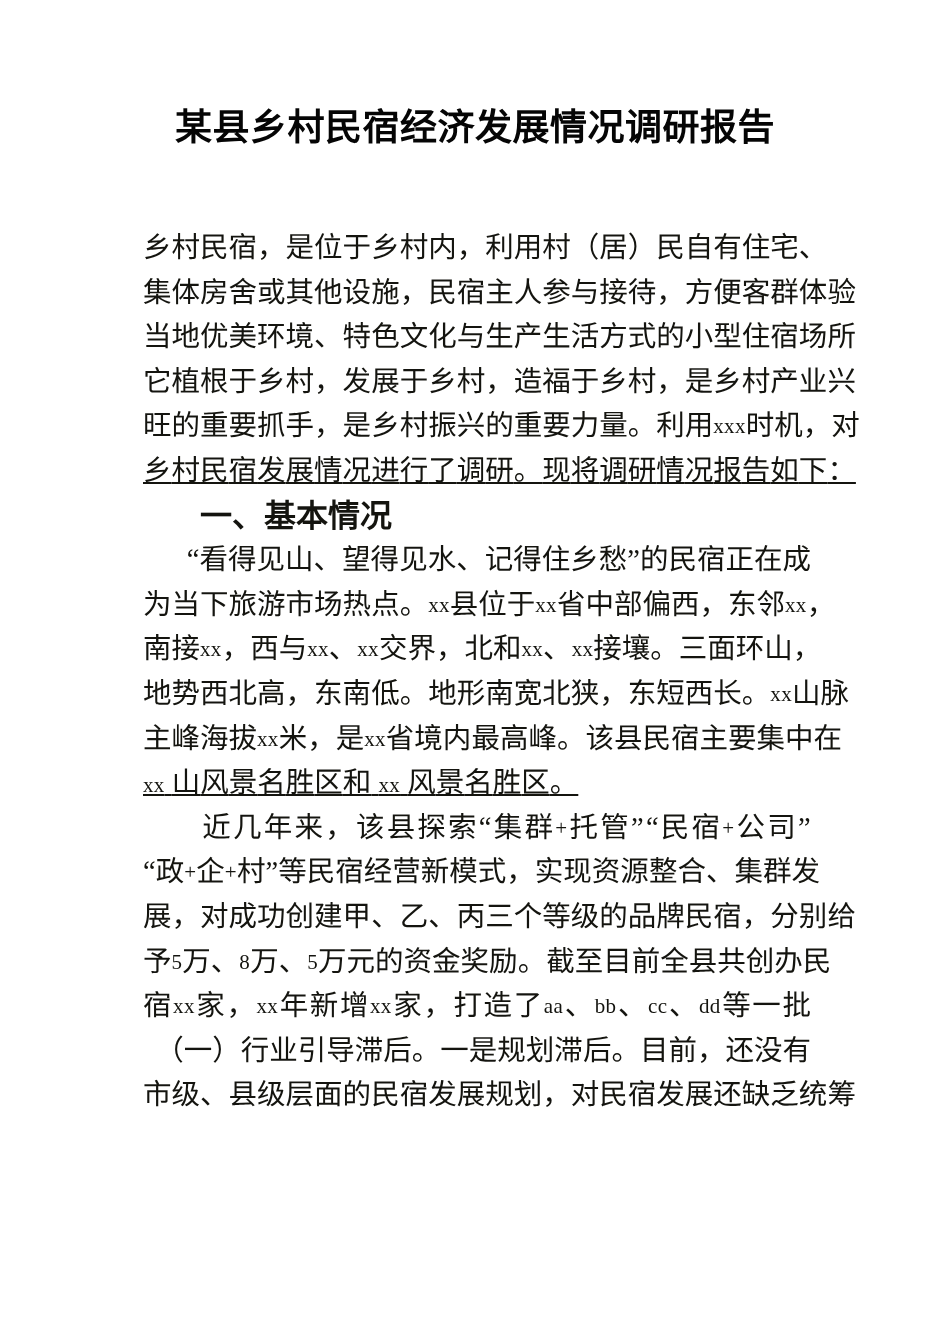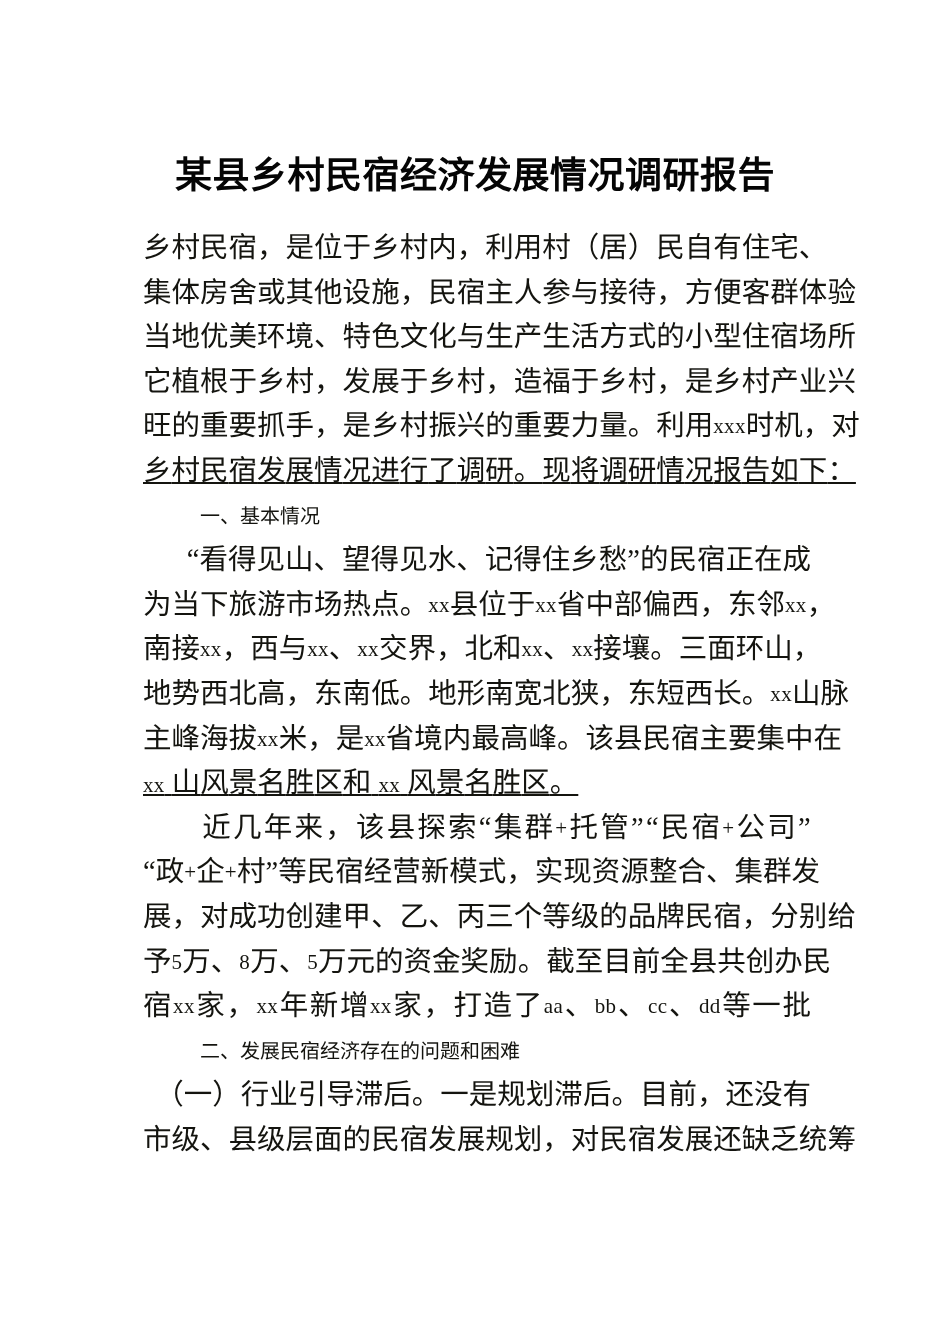--- a/index.html
+++ b/index.html
@@ -25,21 +25,20 @@
     top: 104px;
     width: 950px;
     text-align: center;
     font-family: "Liberation Serif", "DejaVu Serif", serif;
     font-weight: 700;
     font-size: 37px;
     letter-spacing: 0.5px;
     color: #050505;
     line-height: 48px;
     white-space: nowrap;
-    margin-top: 48px;
     -webkit-font-smoothing: antialiased;
   }
 
   
   .body-block {
     position: absolute;
     left: 143px;
     top: 226px;
     width: 668px;
   }
@@ -65,22 +64,22 @@
 
   
   .ln.flush { display: block; text-decoration: underline; }
 
   
   .ln.indent { text-indent: 57px; }
 
   
   .ln.heading {
     font-family: "DejaVu Sans", "Liberation Sans", sans-serif;
-    font-weight: 400;
-    font-size: 20px;
+    font-weight: 700;
+    font-size: 32px;
     letter-spacing: 0px;
     text-indent: 57px;
   }
 
   
   .lat {
     font-family: "Liberation Serif", "DejaVu Serif", serif;
     font-size: 21px;
     letter-spacing: 0.3px;
   }
@@ -504,21 +503,20 @@
           <span>、</span>
           <span class="lat">cc</span>
           <span>、</span>
           <span class="lat">dd</span>
           <span>等</span>
           <span>一</span>
           <span>批</span>
         </div>
     </div>
 
-    <div class="ln heading">二、发展民宿经济存在的问题和困难</div>
 
     <div>
       <div class="ln just indent" style="text-indent: 0px;">
           <span style="width: 57px;"></span>
           <span>（</span>
           <span>一</span>
           <span>）</span>
           <span>行</span>
           <span>业</span>
           <span>引</span>

